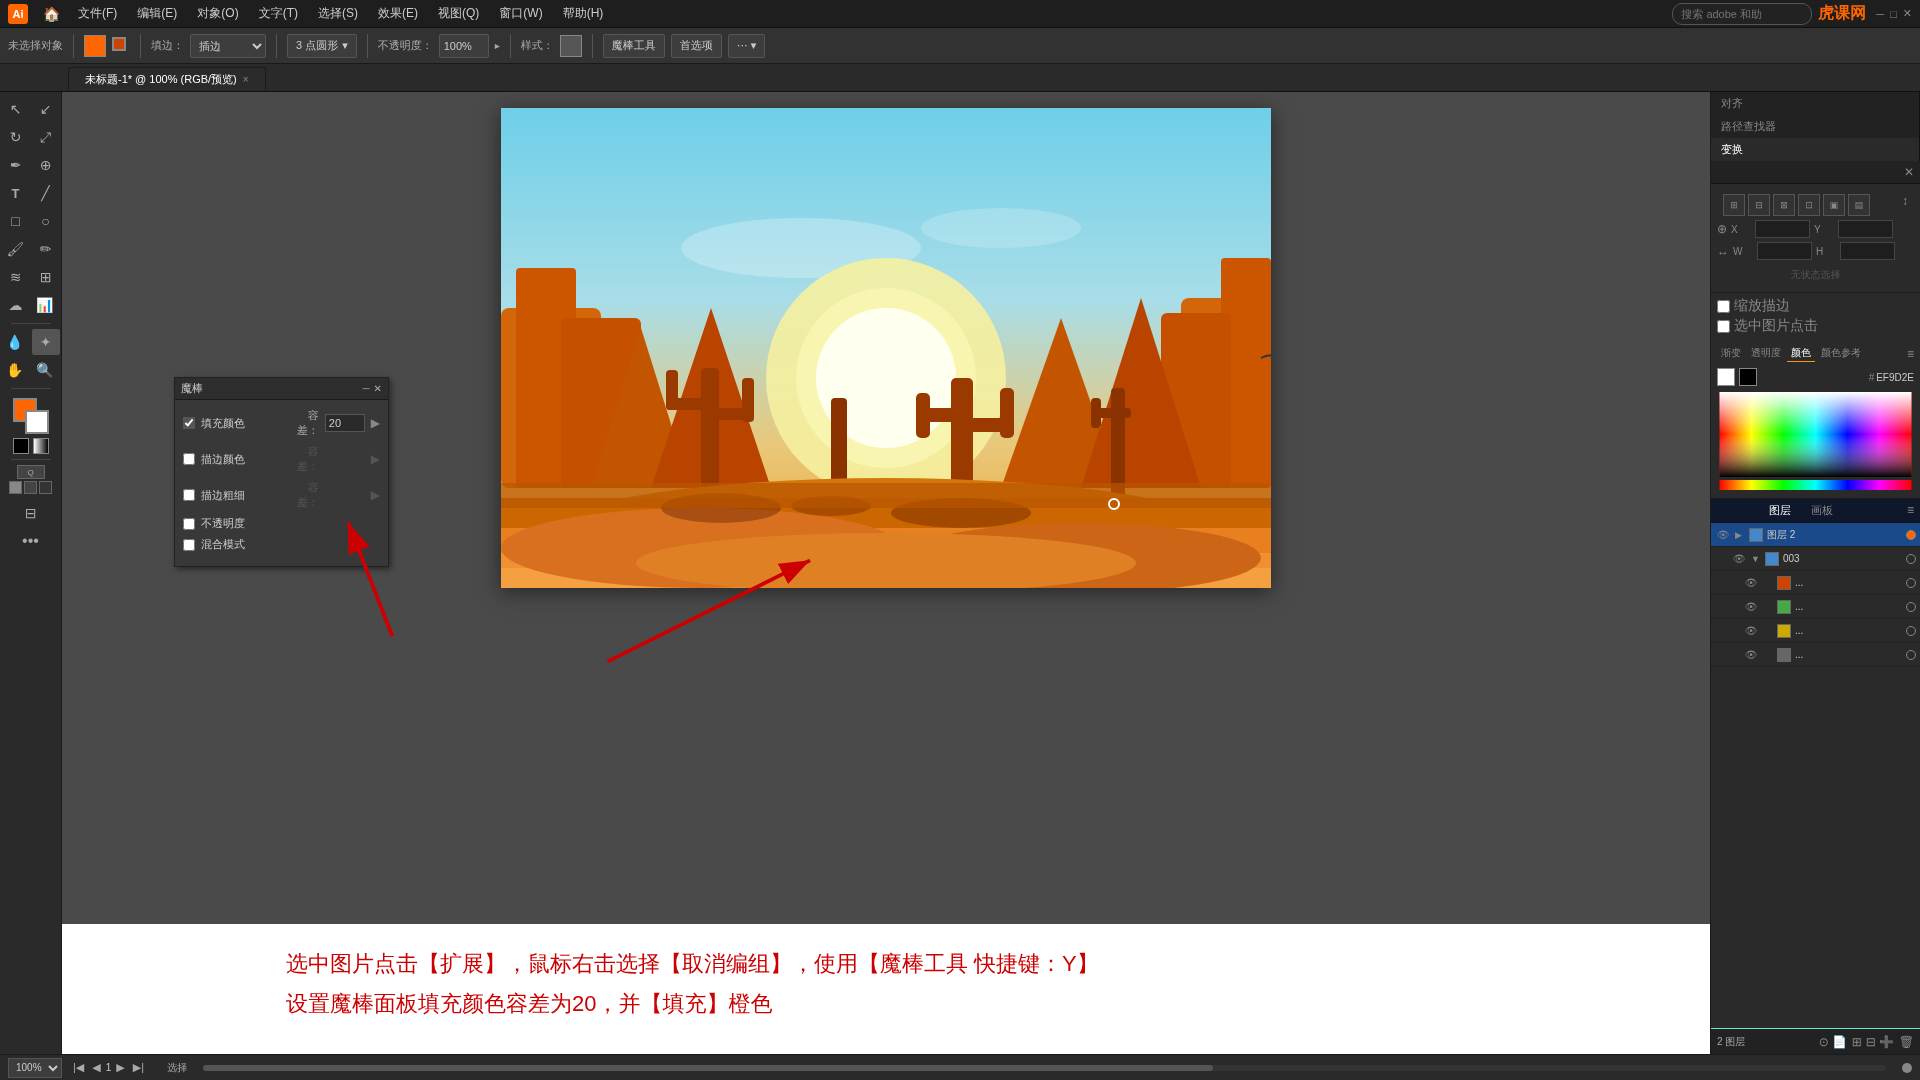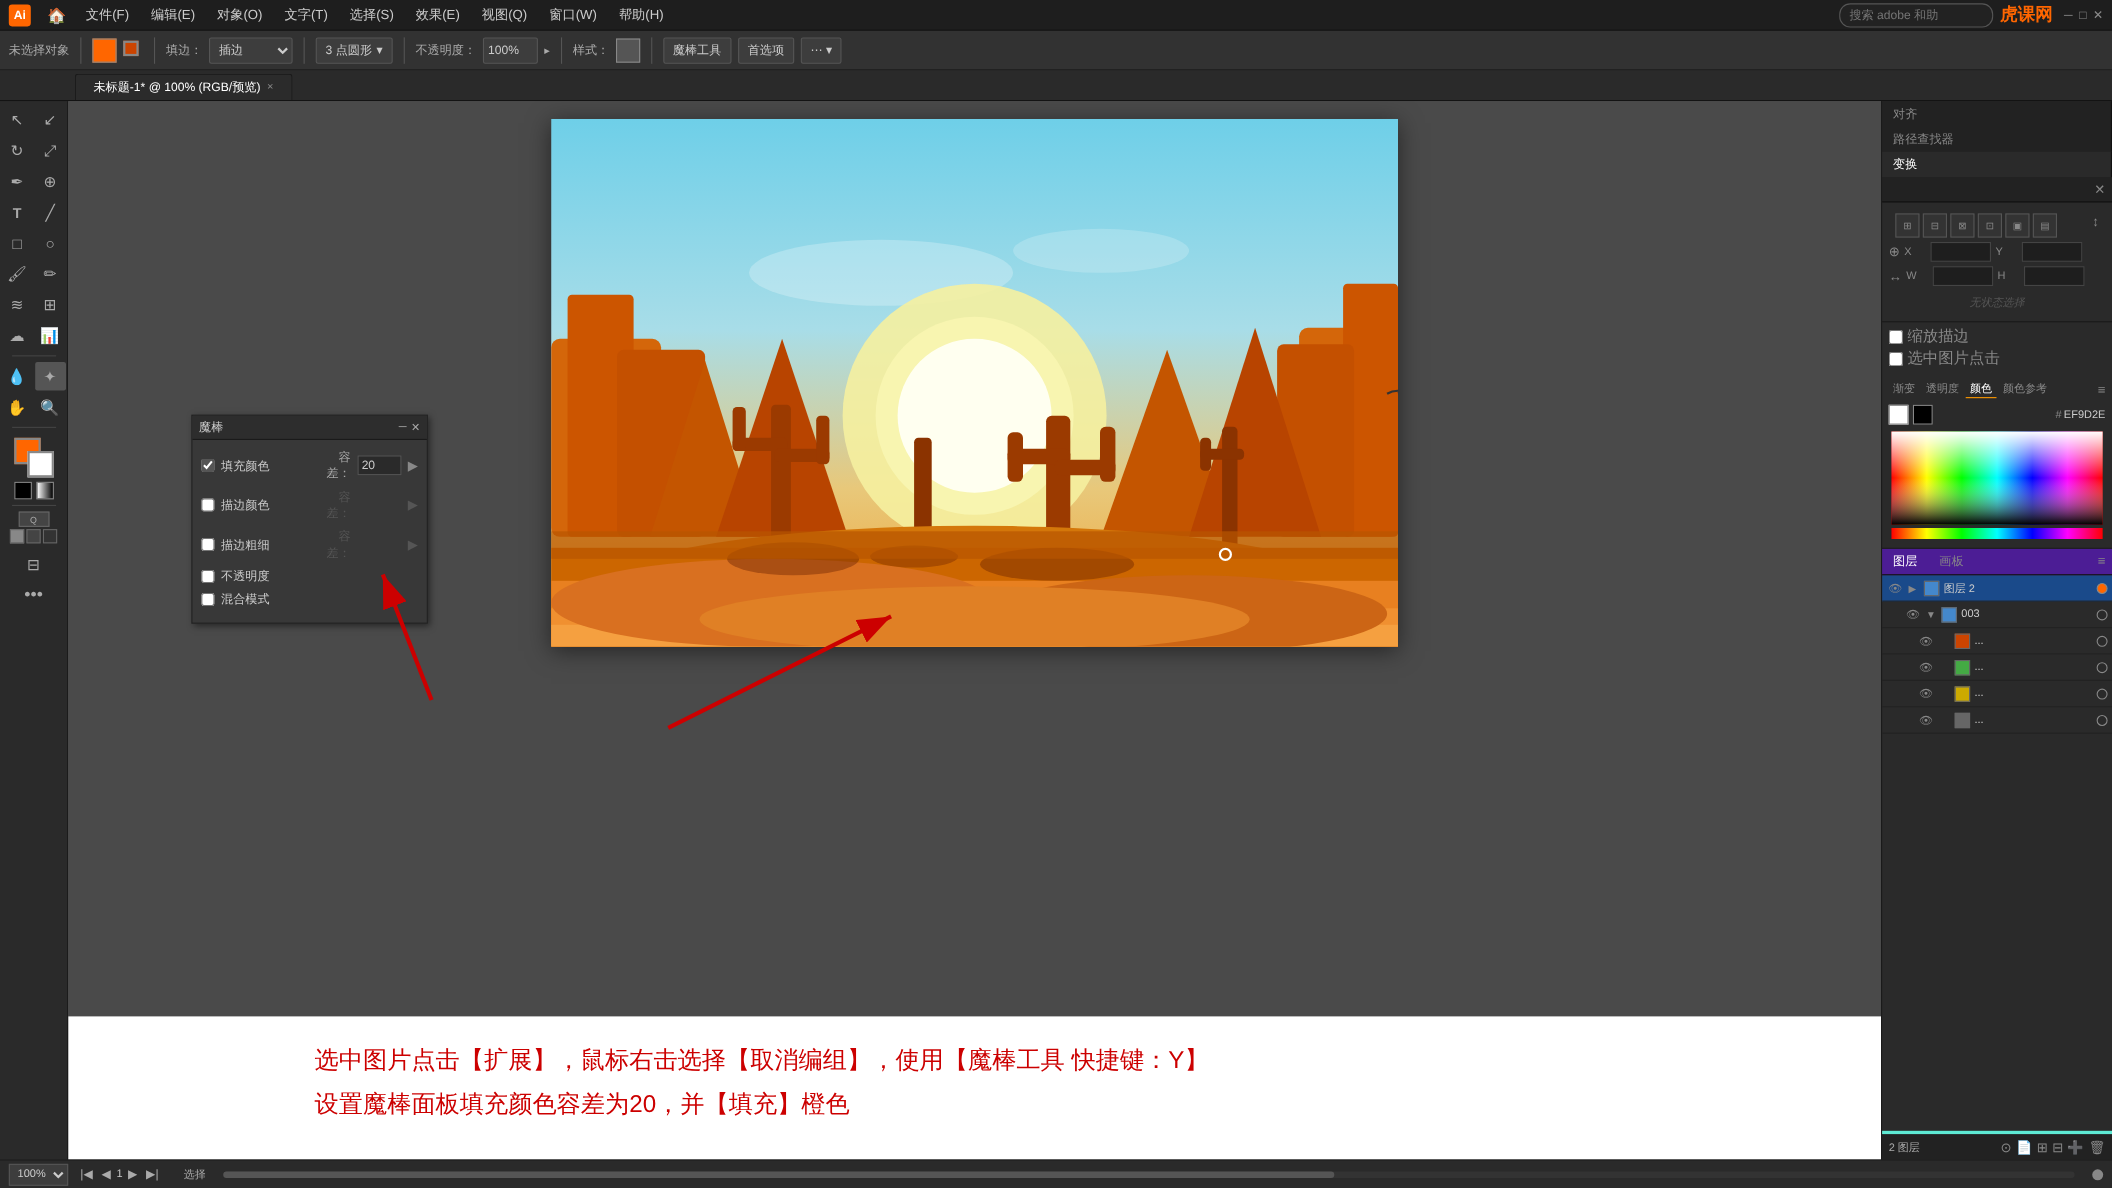--- a/index.html
+++ b/index.html
@@ -347,22 +347,23 @@
     }
 
     
     .layers-section {
       flex: 1;
       display: flex;
       flex-direction: column;
     }
     .layers-tabs {
       display: flex;
-      background: #4c1d95;
+      background: #0f172a;
       border-bottom: 1px solid #111;
+      padding-left: 48px;
     }
     .layers-tab {
       padding: 4px 10px;
       font-size: 11px;
       color: #888;
       cursor: pointer;
     }
     .layers-tab.active { color: #fff; }
     .layers-tab-menu { margin-left: auto; padding: 4px 6px; color: #888; }
     .layers-content { flex: 1; overflow-y: auto; }
@@ -738,21 +739,21 @@
         <span class="transform-label">Y</span>
         <input class="transform-input" value="" style="">
       </div>
       <div class="transform-row">
         <div class="transform-icon">↔</div>
         <span class="transform-label">W</span>
         <input class="transform-input" value="" style="">
         <span class="transform-label">H</span>
         <input class="transform-input" value="" style="">
       </div>
-      <div style="text-align:center;color:#555;font-size:10px;padding:4px;font-style:italic;">无状态选择</div>
+      <div style="text-align:center;color:#555;font-size:10px;padding:4px;">无状态选择</div>
     </div>
 
     <div class="panel-checkboxes">
       <div class="panel-cb-row">
         <input type="checkbox" style="">
         <span class="panel-cb-label">缩放描边</span>
       </div>
       <div class="panel-cb-row">
         <input type="checkbox" style="">
         <span class="panel-cb-label">选中图片点击</span>
@@ -854,21 +855,21 @@
 
         <div class="layer-item" style="padding-left:32px;">
           <div class="layer-eye">👁</div>
           <div style="width:10px;"></div>
           <div class="layer-thumb" style="background:#666;"></div>
           <span class="layer-name">...</span>
           <div class="layer-circle"></div>
         </div>
       </div>
 
-      <div style="height:26px;background:#222;border-top:3px solid #5eead4;display:flex;align-items:center;padding:4px 6px;gap:6px;">
+      <div style="height:26px;background:#222;border-top:1px solid #5eead4;display:flex;align-items:center;padding:4px 6px;gap:6px;">
         <span style="color:#aaa;font-size:10px;">2 图层</span>
         <div style="margin-left:auto;display:flex;gap:4px;">
           <span style="color:#888;font-size:12px;cursor:pointer;">⊙</span>
           <span style="color:#888;font-size:12px;cursor:pointer;">📄</span>
           <span style="color:#888;font-size:12px;cursor:pointer;">⊞</span>
           <span style="color:#888;font-size:12px;cursor:pointer;">⊟</span>
           <span style="color:#888;font-size:12px;cursor:pointer;">➕</span>
           <span style="color:#888;font-size:12px;cursor:pointer;">🗑</span>
         </div>
       </div>

